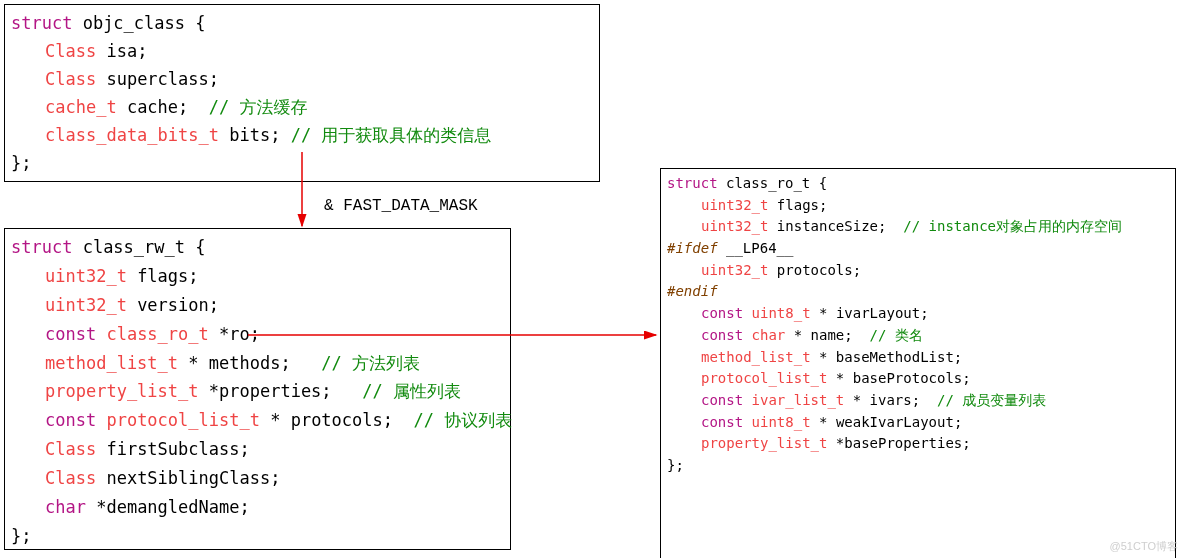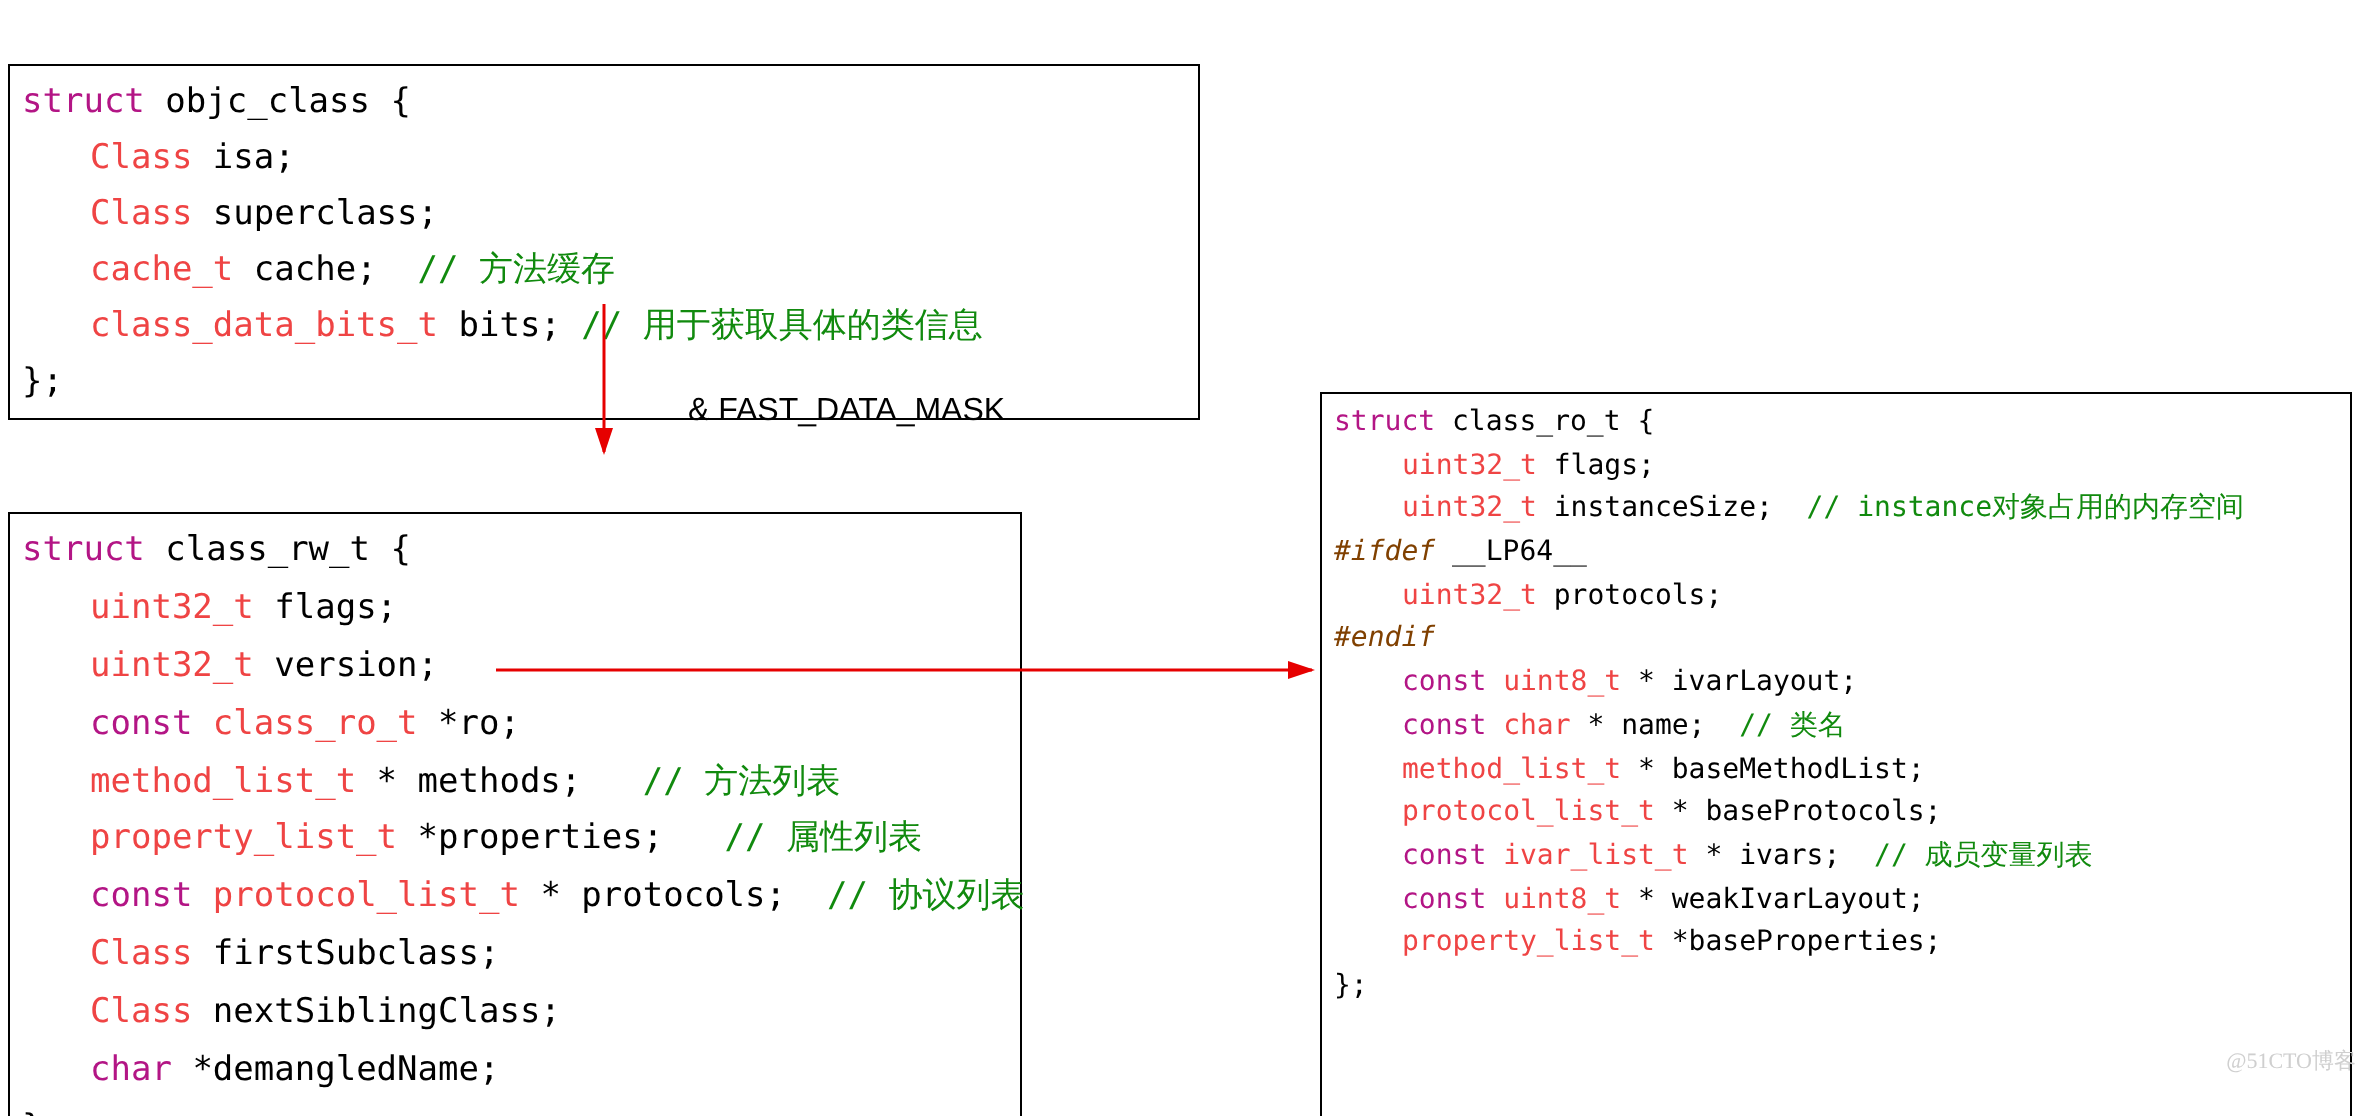--- a/index.html
+++ b/index.html
@@ -14,50 +14,48 @@
     box-sizing: border-box;
     color: #000;
   }
   .box {
     position: absolute;
     border: 1px solid #000;
     background: #fff;
     padding: 4px 6px;
     line-height: 1.6;
     box-sizing: border-box;
-    margin-top: 28px;
   }
   .kw  { color: #b31585; }          
   .ty  { color: #ef4444; }          
   .id  { color: #000000; }
   .cm  { color: #118a0e; }          
   .pp  { color: #804000; font-style: italic; }          
   .ind { padding-left: 34px; display: block; }
   pre { margin:0; font-family: inherit; font-size: inherit; white-space: pre; }
   .label {
     position: absolute;
-    font-family: Liberation Sans, sans-serif;
+    font-family: Liberation Mono, monospace;
     font-size: 16px;
     color: #000;
-    margin-left: 20px;
   }
   svg.arrows {
     position: absolute;
     top: 0; left: 0;
     width: 1184px;
     height: 558px;
     pointer-events: none;
   }
   .watermark {
     position: absolute;
     right: 6px;
-    bottom: 20px;
+    bottom: 4px;
     font-size: 11px;
     color: #cfcfcf;
-    font-family: Liberation Serif, serif;
+    font-family: Liberation Sans, sans-serif;
   }
 </style>
 </head>
 <body>
 
 <div class="box" style="left:4px; top:4px; width:596px; height:178px; font-size:17px; line-height:1.65;">
 <pre><span class="kw">struct</span><span class="id"> objc_class {</span>
 <span class="ind"><span class="ty">Class</span><span> isa;</span></span><span class="ind"><span class="ty">Class</span><span> superclass;</span></span><span class="ind"><span class="ty">cache_t</span><span> cache;  </span><span class="cm">// 方法缓存</span></span><span class="ind"><span class="ty">class_data_bits_t</span><span> bits; </span><span class="cm">// 用于获取具体的类信息</span></span><span>};</span></pre>
 </div>
 

